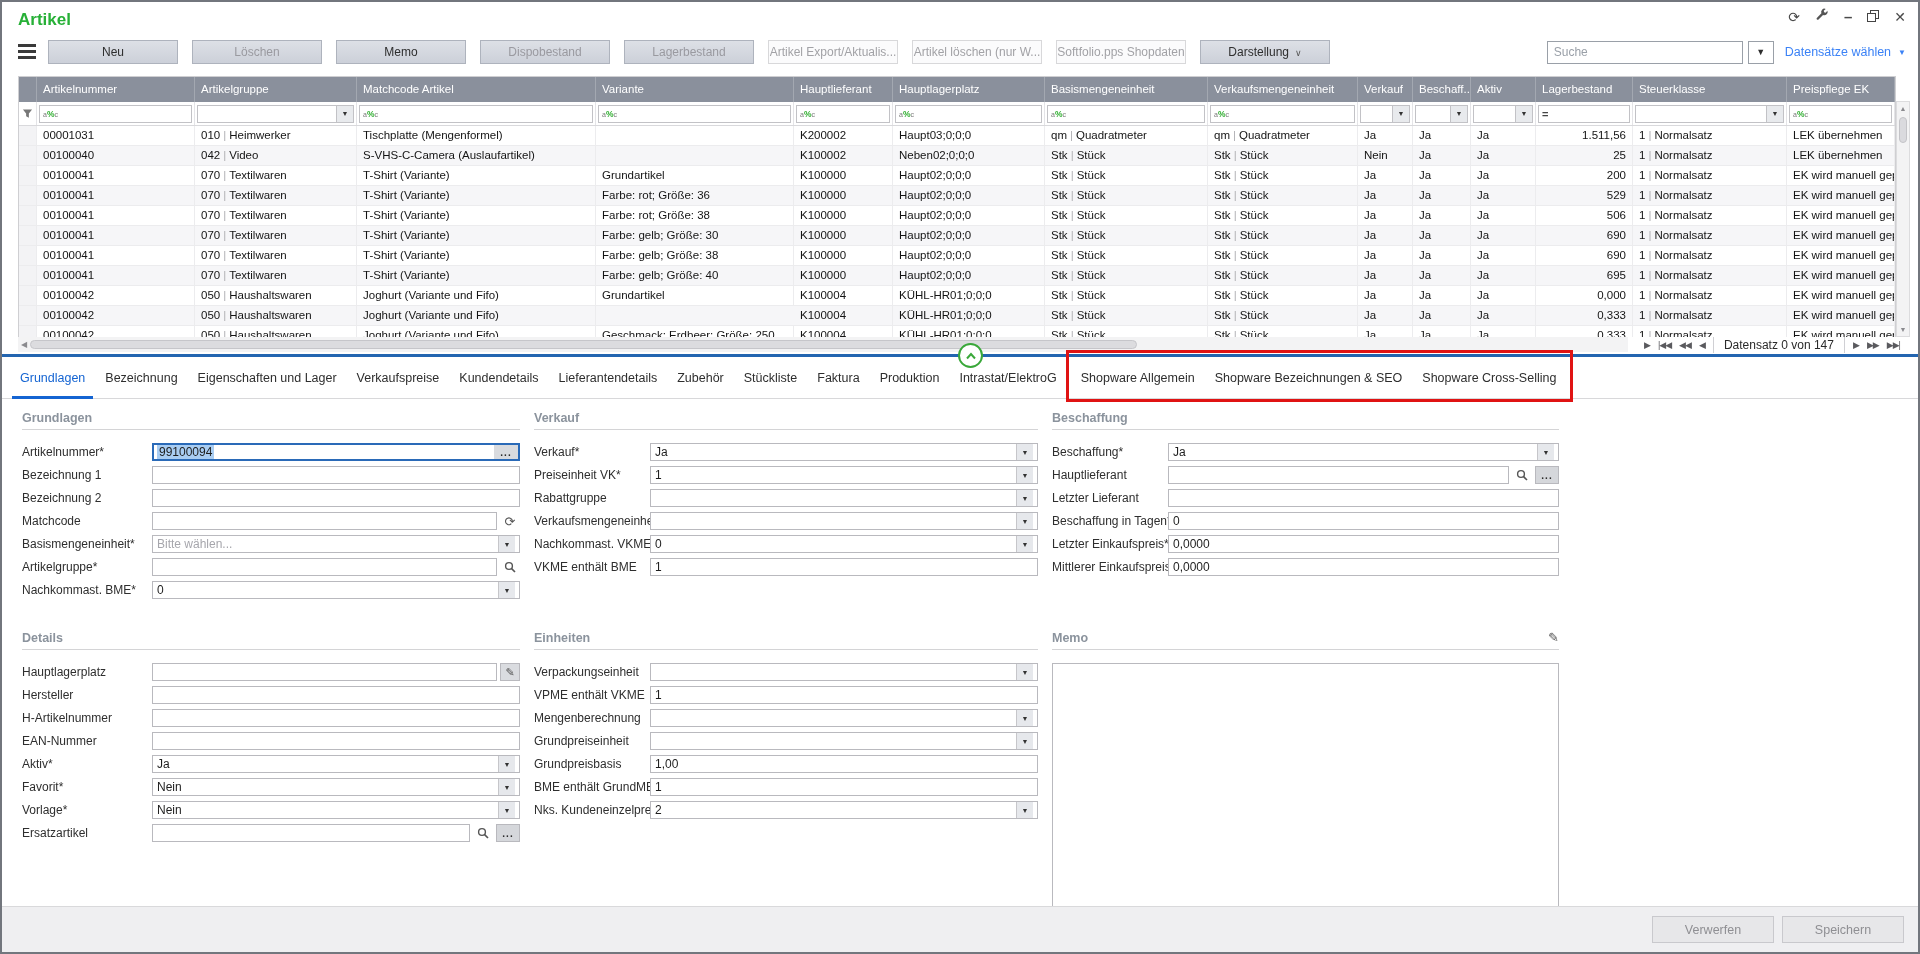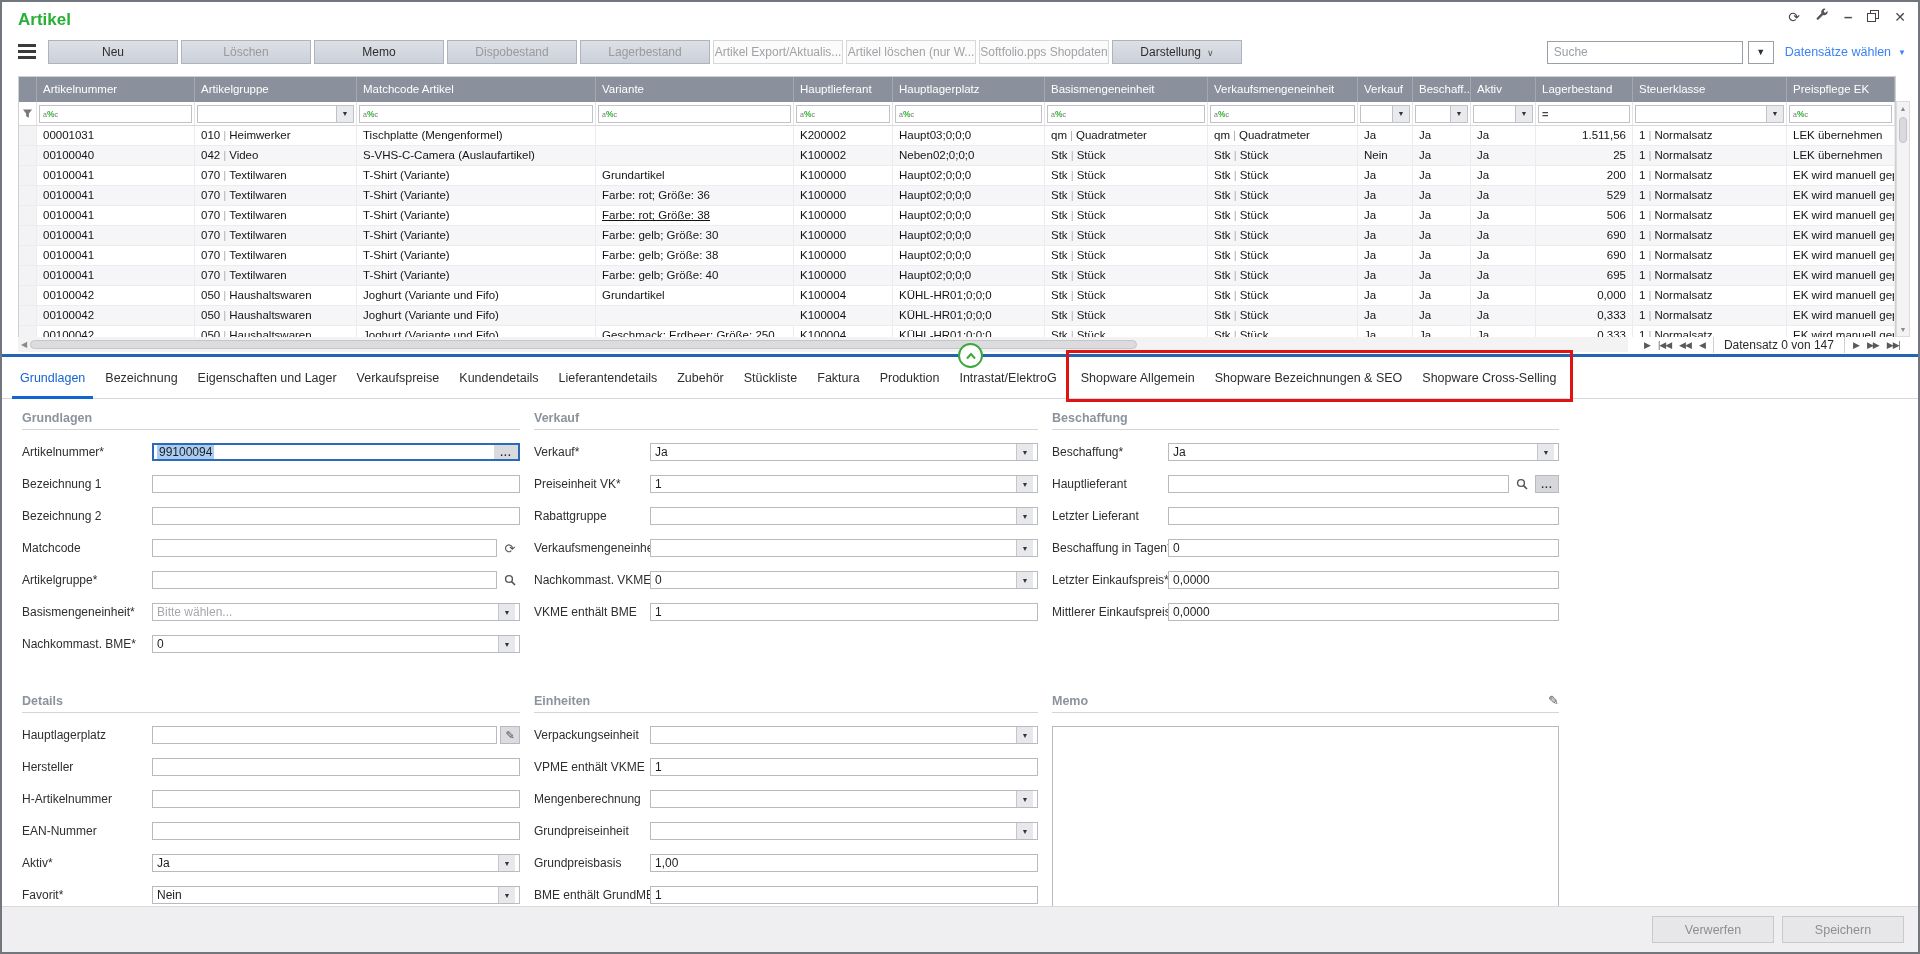--- a/index.html
+++ b/index.html
@@ -9,21 +9,21 @@
   
   .title { position:absolute; left:16px; top:8px; font-size:17px; font-weight:bold; color:#27b037; }
   .wincontrols { position:absolute; right:12px; top:6px; display:flex; gap:15px; align-items:center; color:#4a4a4a; }
   .wincontrols span { font-size:14px; line-height:16px; cursor:default; }
   .wincontrols .sm { font-size:15px; font-weight:bold; }
 
   
   .toolbar { position:absolute; top:38px; left:0; right:0; height:26px; }
   .hamburger { position:absolute; left:16px; top:4px; width:18px; height:15px; display:flex; flex-direction:column; justify-content:space-between; }
   .hamburger i { display:block; height:3px; background:#3a3a3a; }
-  .tb-left { position:absolute; left:46px; top:0; display:flex; gap:3px; }
+  .tb-left { position:absolute; left:46px; top:0; display:flex; gap:14px; }
   .tbtn { width:130px; height:24px; line-height:22px; font-size:12px; text-align:center; white-space:nowrap; overflow:hidden; }
   .tbtn.raised { background:linear-gradient(#dde0e6,#ccd0d9); border:1px solid #aeb3bd; color:#2e2e2e; }
   .tbtn.raised.dis { color:#9a9aa0; }
   .tbtn.flat { background:#fbfbfc; border:1px solid #d8d8da; color:#a2a2a6; }
   .tbtn .chev { font-size:9px; margin-left:6px; color:#555; }
   .tb-right { position:absolute; right:12px; top:0; display:flex; gap:5px; align-items:center; height:24px; }
   .search { width:196px; height:23px; border:1px solid #9aa0a8; padding:0 6px; font-size:12px; color:#333; font-family:"Liberation Sans",sans-serif; }
   .search::placeholder { color:#9aa0a8; }
   .filterbtn { width:26px; height:23px; background:#fff; border:1px solid #9aa0a8; color:#2e2e2e; font-size:9px; }
   .recsel { color:#3b82f6; font-size:12.5px; display:flex; gap:7px; align-items:center; margin-left:6px; cursor:default; }
@@ -71,21 +71,21 @@
   .tab.active::after { content:''; position:absolute; left:2px; right:2px; bottom:0; height:3px; background:#1464d2; }
   .red-group { display:flex; position:relative; margin-left:4px; }
   .red-group::before { content:''; position:absolute; left:-5px; right:-7px; top:-7px; bottom:-3px; border:3px solid #e01313; z-index:6; pointer-events:none; }
 
   
   .formarea { position:absolute; left:0; right:0; top:398px; bottom:46px; background:#fff; display:grid; grid-template-columns:498px 504px 507px; column-gap:14px; padding:10px 0 0 20px; align-content:start; }
   .fsection.r2 { margin-top:26px; }
   .sh { display:flex; align-items:center; justify-content:space-between; border-bottom:1px solid #d4d4d6; padding-bottom:4px; margin-bottom:13px; height:20px; }
   .st { color:#8b939d; font-size:12.5px; font-weight:bold; }
   .sh .pen { color:#555; font-size:13px; }
-  .frow { display:flex; align-items:center; margin-bottom:14px; height:18px; }
+  .frow { display:flex; align-items:center; margin-bottom:5px; height:18px; }
   .flabel { font-size:12px; color:#2e2e2e; flex:0 0 130px; white-space:nowrap; overflow:hidden; }
   .c2 .flabel, .c3 .flabel { flex-basis:116px; }
   .fctrl { flex:1; display:flex; align-items:center; gap:3px; min-width:0; }
   .inp { flex:1; height:18px; border:1px solid #b9b9be; display:flex; align-items:center; padding:0 4px; font-size:12px; color:#1e1e1e; background:#fff; min-width:0; }
   .inp .ph { color:#a6a6ac; }
   .inp.seld { border:2px solid #2a6ab8; padding:0 0 0 3px; }
   .selval { background:#a9cdf2; padding:0 2px; }
   .inp .ddb { margin-left:auto; width:17px; height:100%; background:#e6e8ec; border-left:1px solid #c6c6ca; display:flex; align-items:center; justify-content:center; font-size:7px; color:#333; flex-shrink:0; }
   .inp .dots { margin-left:auto; width:24px; height:100%; background:#d9dbdf; display:flex; align-items:center; justify-content:center; font-size:10px; color:#2e2e2e; font-weight:bold; letter-spacing:1px; flex-shrink:0; }
   .iconbtn { width:20px; height:18px; display:flex; align-items:center; justify-content:center; color:#555; flex-shrink:0; font-size:13px; }
@@ -300,21 +300,21 @@
           <div class="gc" style="width: 65px;">Ja</div>
           <div class="gc right" style="width: 97px;">529</div>
           <div class="gc" style="width: 154px;">1<span class="pipe">|</span>Normalsatz</div>
           <div class="gc" style="flex: 1 1 0%;">EK wird manuell gepfl</div>
         </div>
         <div class="grow">
           <div class="gc ind" style="width: 18px;"></div>
           <div class="gc" style="width: 158px;">00100041</div>
           <div class="gc" style="width: 162px;">070<span class="pipe">|</span>Textilwaren</div>
           <div class="gc" style="width: 239px;">T-Shirt (Variante)</div>
-          <div class="gc" style="width: 198px; text-decoration: underline;">Farbe: rot; Größe: 38</div>
+          <div class="gc" style="width: 198px;">Farbe: rot; Größe: 38</div>
           <div class="gc" style="width: 99px;">K100000</div>
           <div class="gc" style="width: 152px;">Haupt02;0;0;0</div>
           <div class="gc" style="width: 163px;">Stk<span class="pipe">|</span>Stück</div>
           <div class="gc" style="width: 150px;">Stk<span class="pipe">|</span>Stück</div>
           <div class="gc" style="width: 55px;">Ja</div>
           <div class="gc" style="width: 58px;">Ja</div>
           <div class="gc" style="width: 65px;">Ja</div>
           <div class="gc right" style="width: 97px;">506</div>
           <div class="gc" style="width: 154px;">1<span class="pipe">|</span>Normalsatz</div>
           <div class="gc" style="flex: 1 1 0%;">EK wird manuell gepfl</div>
@@ -507,43 +507,43 @@
         <div class="frow">
           <label class="flabel">Matchcode</label>
           <div class="fctrl">
             <div class="inp">
               <span class=""></span>
             </div>
             <div class="iconbtn">⟳</div>
           </div>
         </div>
         <div class="frow">
+          <label class="flabel">Basismengeneinheit*</label>
+          <div class="fctrl">
+            <div class="inp">
+              <span class="ph">Bitte wählen...</span>
+              <span class="ddb">▼</span>
+            </div>
+          </div>
+        </div>
+        <div class="frow">
           <label class="flabel">Artikelgruppe*</label>
           <div class="fctrl">
             <div class="inp">
               <span class=""></span>
             </div>
             <div class="iconbtn">
               <svg width="12" height="12" viewBox="0 0 12 12">
                 <circle cx="5" cy="5" r="3.4" fill="none" stroke="#555" stroke-width="1.4"></circle>
                 <line x1="7.6" y1="7.6" x2="11" y2="11" stroke="#555" stroke-width="1.6"></line>
               </svg>
             </div>
           </div>
         </div>
         <div class="frow">
-          <label class="flabel">Basismengeneinheit*</label>
-          <div class="fctrl">
-            <div class="inp">
-              <span class="ph">Bitte wählen...</span>
-              <span class="ddb">▼</span>
-            </div>
-          </div>
-        </div>
-        <div class="frow">
           <label class="flabel">Nachkommast. BME*</label>
           <div class="fctrl">
             <div class="inp">
               <span class="">0</span>
               <span class="ddb">▼</span>
             </div>
           </div>
         </div>
       </div>
       <div class="fsection c2" style="grid-area: 1 / 2;">

